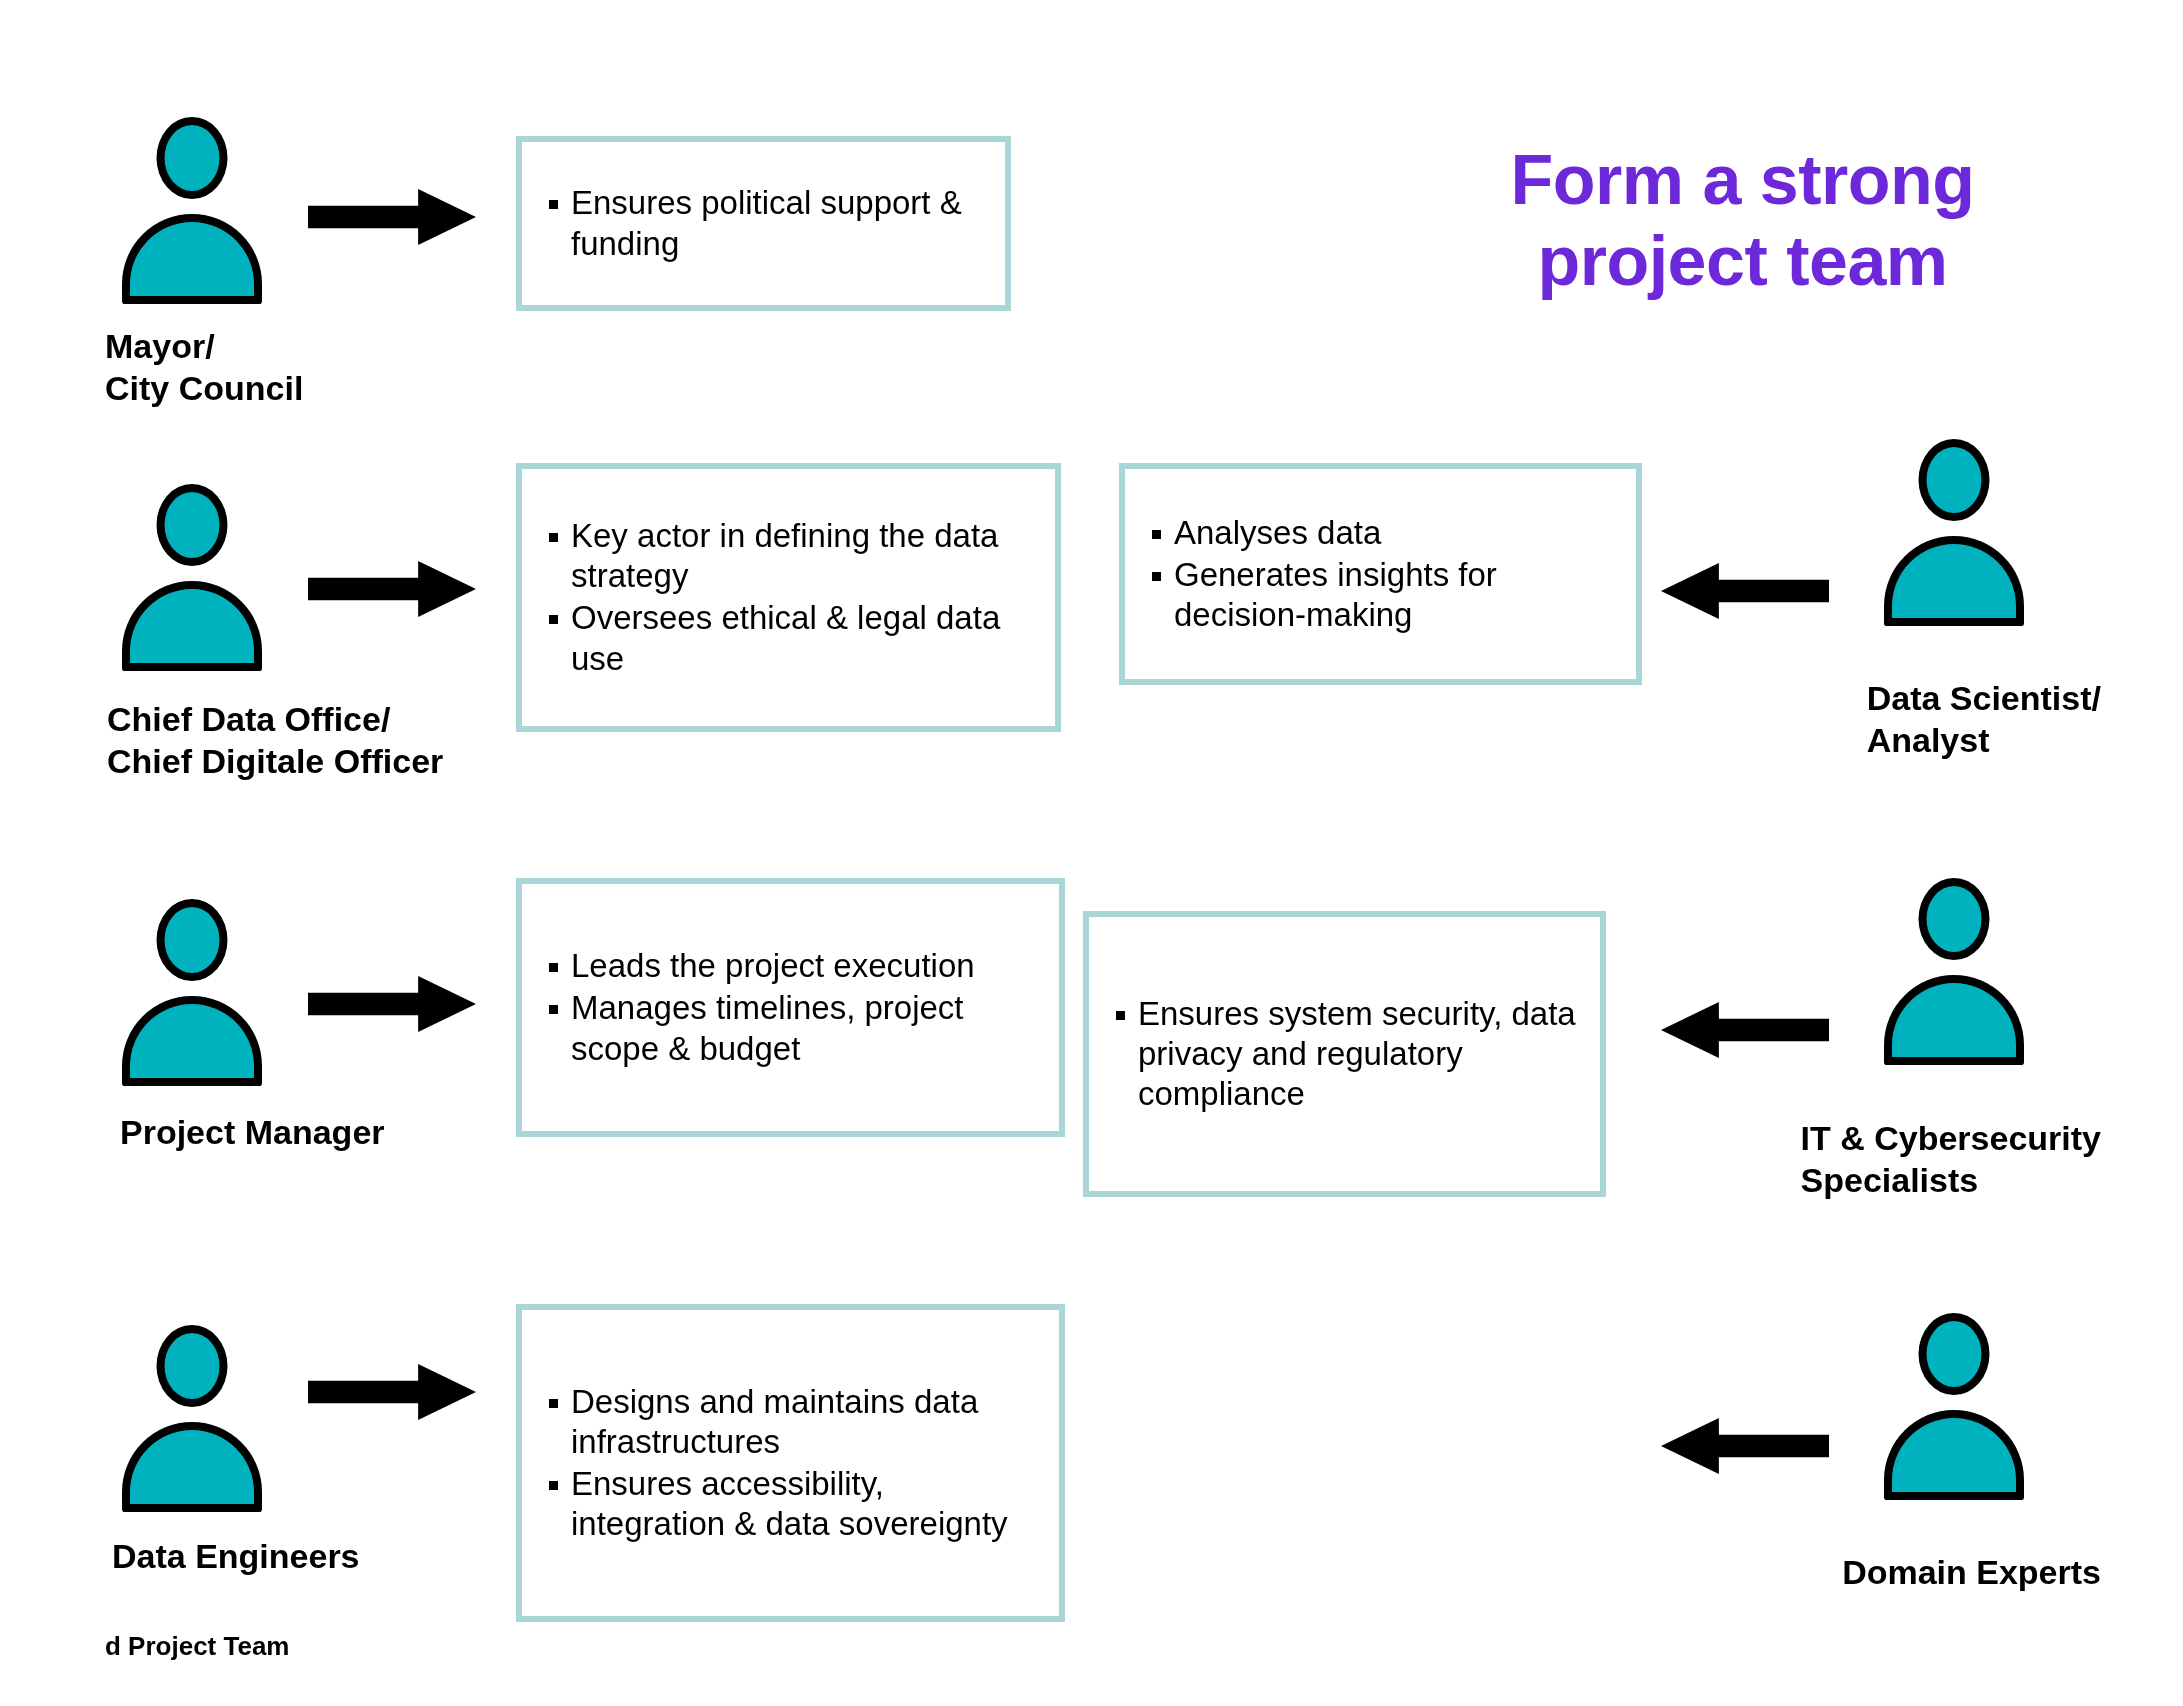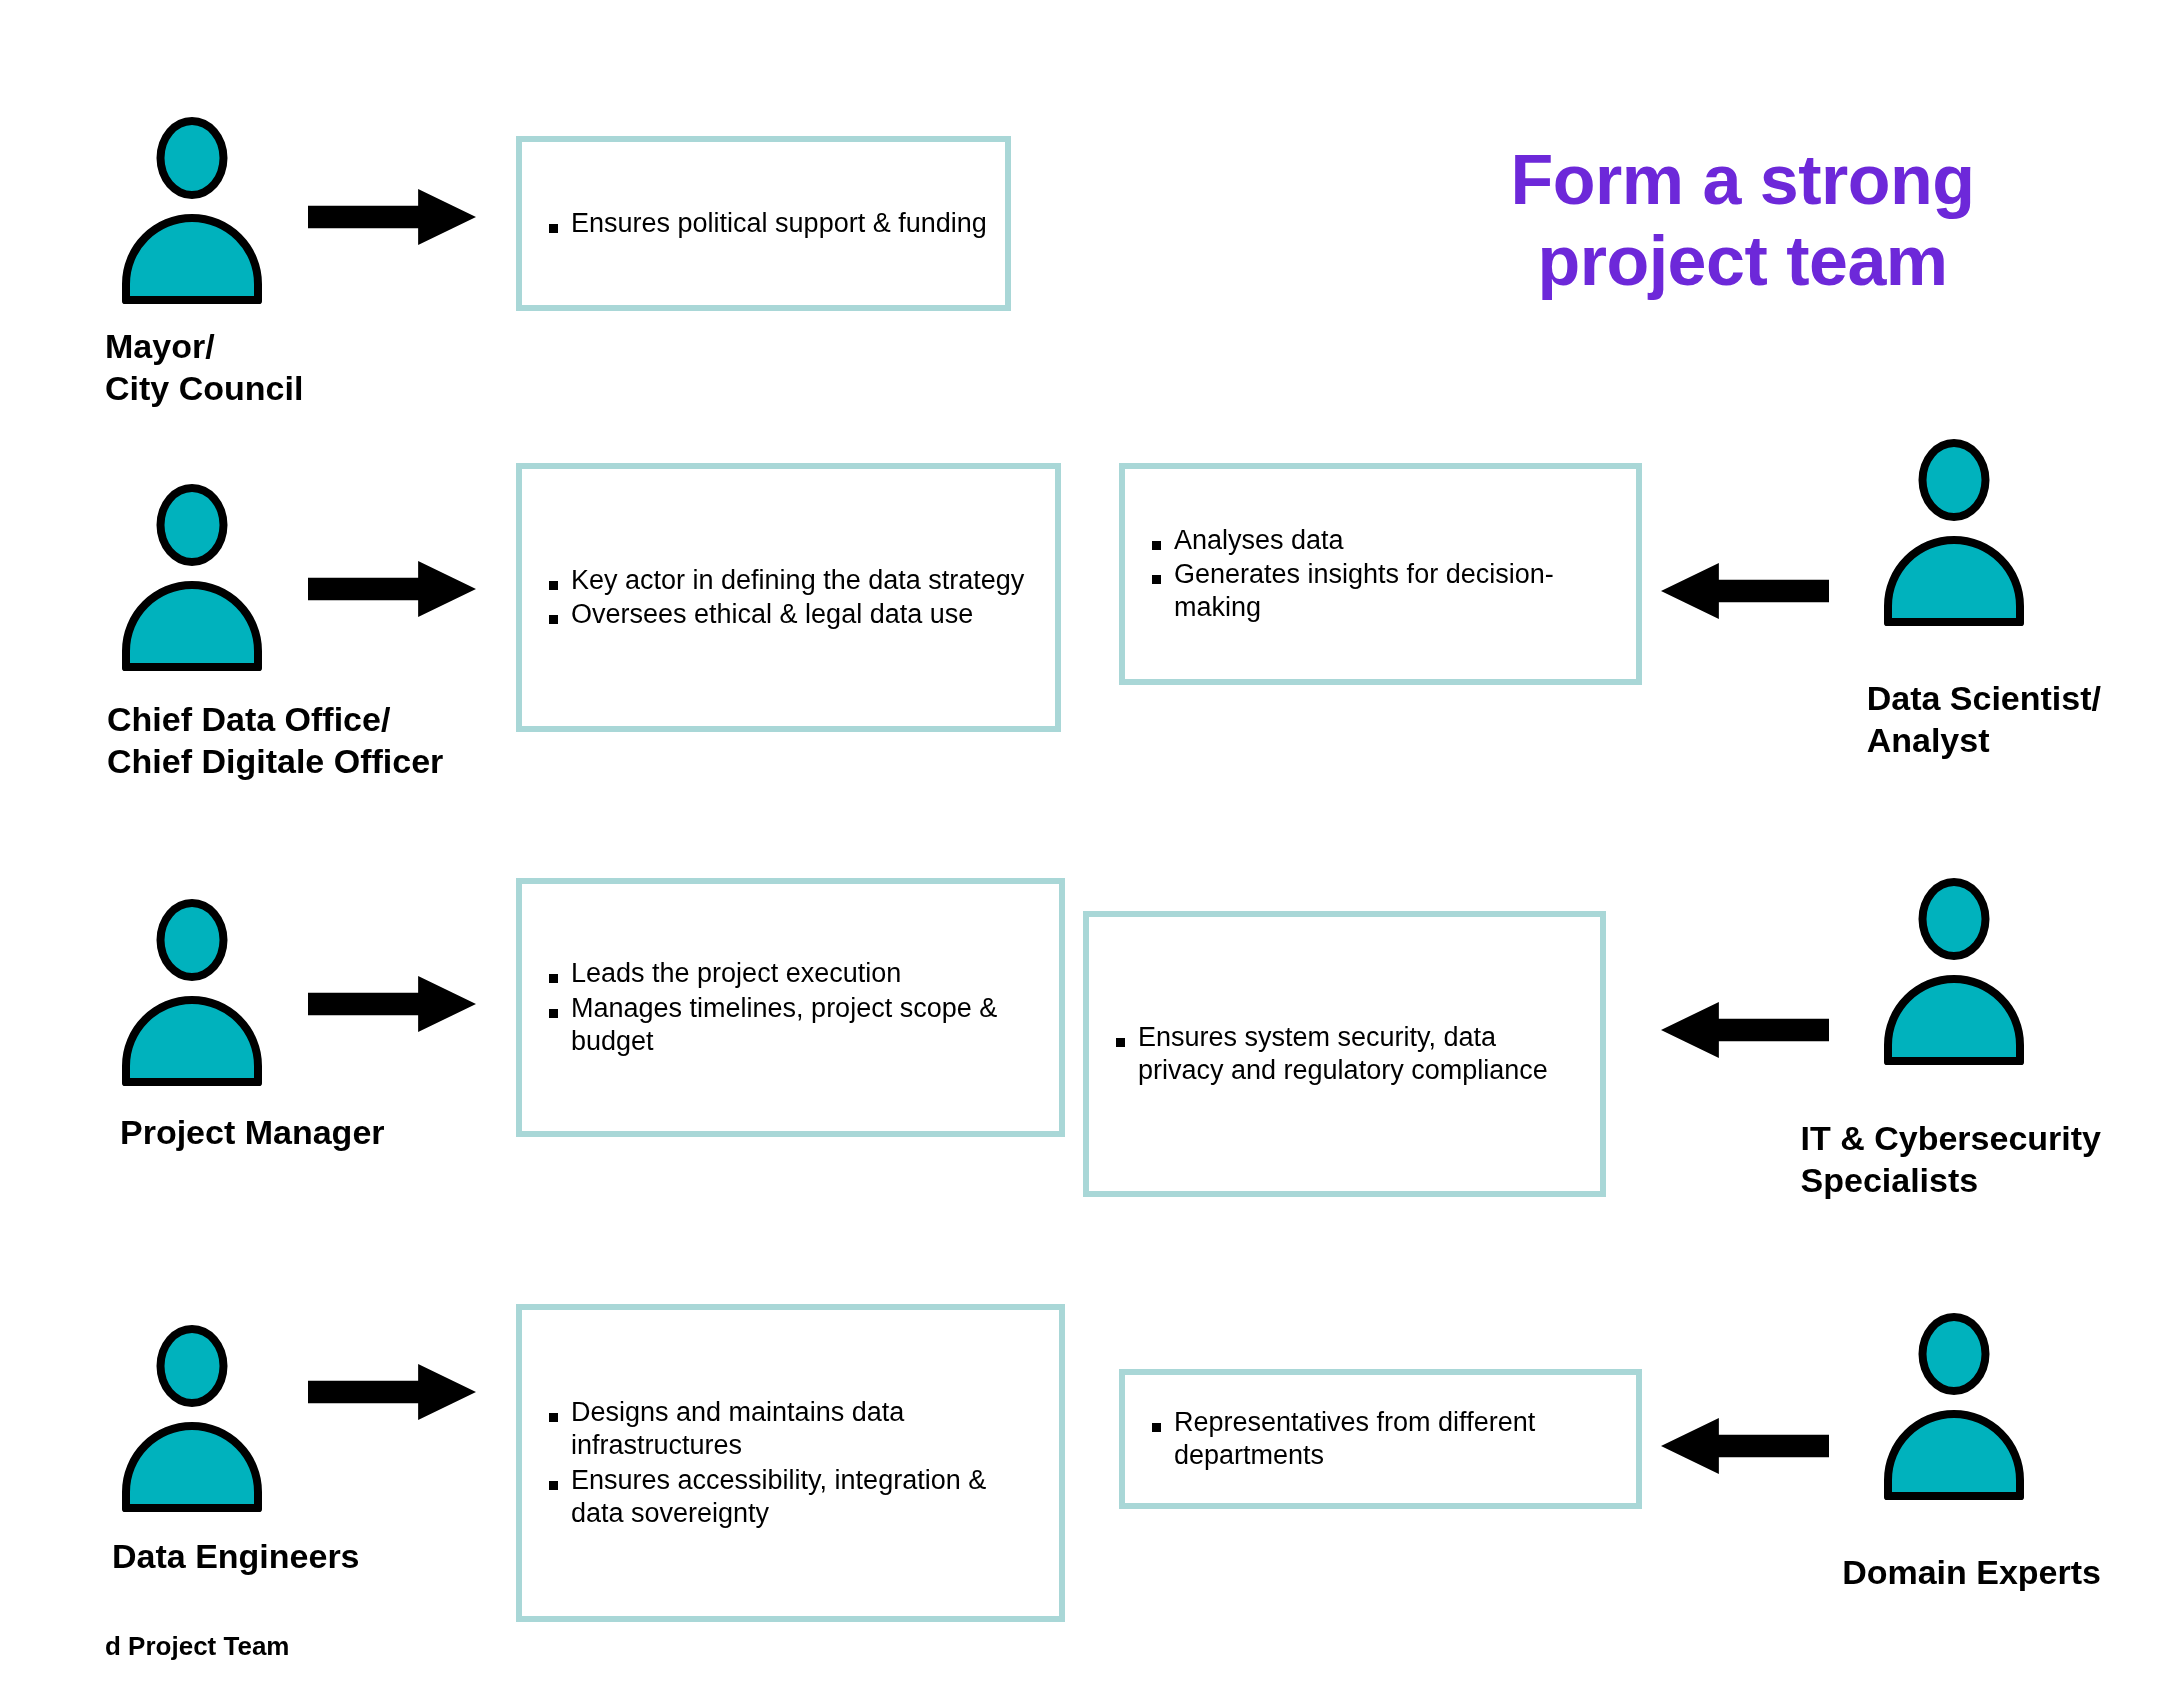--- a/index.html
+++ b/index.html
@@ -82,21 +82,21 @@
     flex-direction: column;
     justify-content: center;
   }
   .box ul {
     list-style: none;
     margin: 0;
     padding: 0 17px 0 24px;
   }
   .box li {
     position: relative;
-    font-size: 27px;
+    font-size: 33px;
     line-height: 1.22;
     color: #000000;
     font-weight: 400;
     padding-left: 25px;
     margin: 0 0 1.9px 0;
   }
   .box li:last-child { margin-bottom: 0; }
   .box li .bullet {
     position: absolute;
     left: 2.8px;
@@ -244,22 +244,17 @@
   <div class="person" style="left:1874px; top:1313px;">
     <div class="head"></div>
     <div class="body"></div>
   </div>
   <div class="role-label right" style="right:82px; top:1551px;">Domain Experts</div>
   <div class="arrow" style="left:1661px; top:1418px;">
     <svg viewBox="0 0 360 120" preserveAspectRatio="none" aria-hidden="true">
       <polygon points="360,36 124,36 124,0 0,60 124,120 124,84 360,84" fill="#000000"></polygon>
     </svg>
   </div>
-  <div class="box" style="left:1119px; top:1369px; width:523px; height:140px;">
-    <ul>
-      <li><span class="bullet"></span><span>Representatives from different departments</span></li>
-    </ul>
-  </div>
 
   <div class="footer">d Project Team</div>
 
 </div>
 
 
 </body></html>

